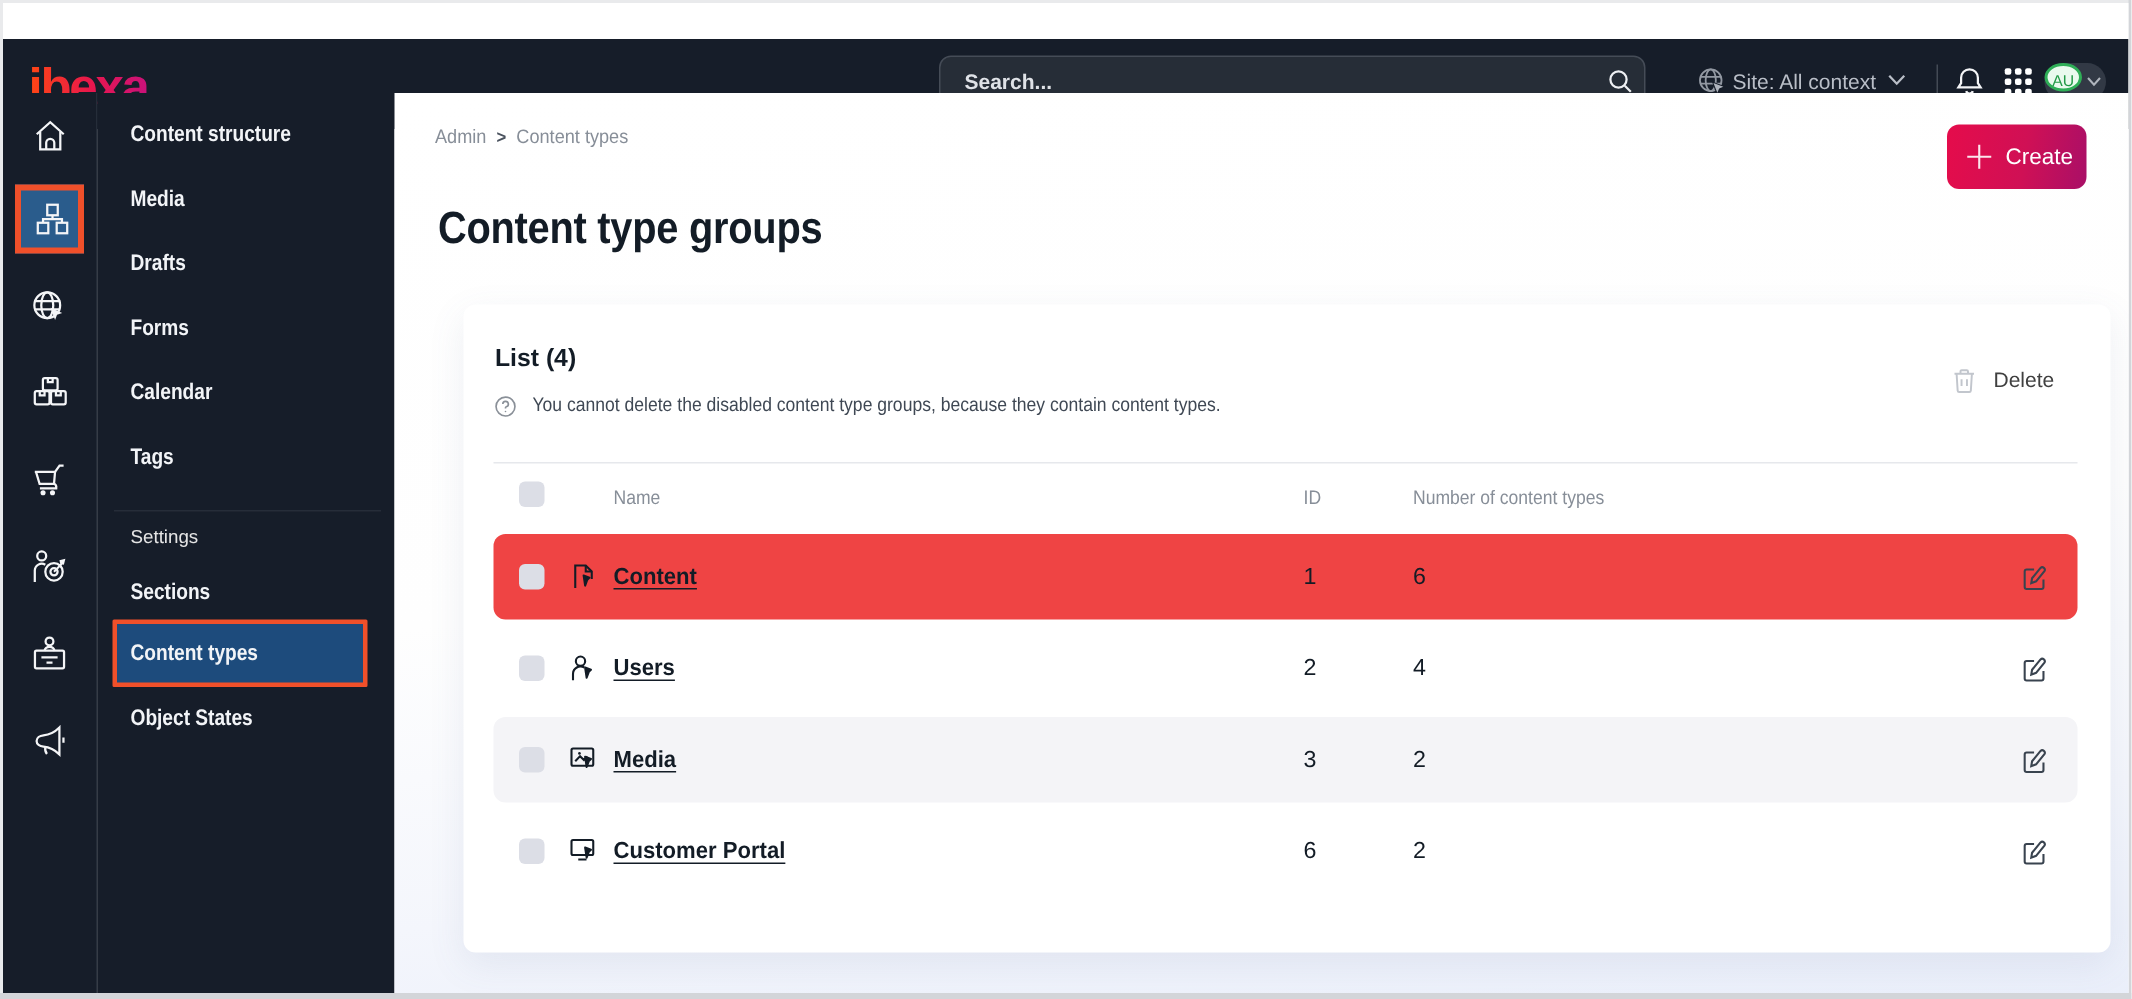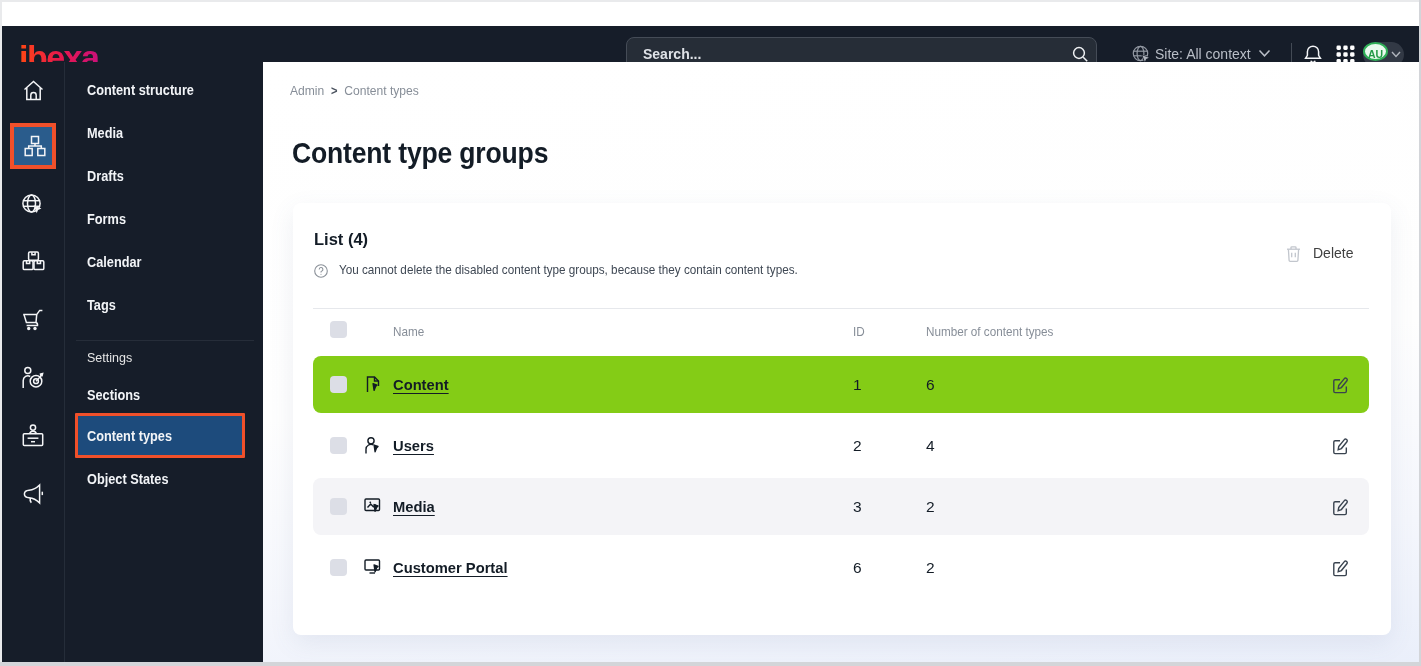--- a/index.html
+++ b/index.html
@@ -66,21 +66,21 @@
         <rect x="7.3" y="0.5" width="4.4" height="4.4" rx="1.4"></rect>
         <rect x="14.1" y="0.5" width="4.4" height="4.4" rx="1.4"></rect>
       <rect x="0.5" y="7.3" width="4.4" height="4.4" rx="1.4"></rect>
         <rect x="7.3" y="7.3" width="4.4" height="4.4" rx="1.4"></rect>
         <rect x="14.1" y="7.3" width="4.4" height="4.4" rx="1.4"></rect>
       <rect x="0.5" y="14.1" width="4.4" height="4.4" rx="1.4"></rect>
         <rect x="7.3" y="14.1" width="4.4" height="4.4" rx="1.4"></rect>
         <rect x="14.1" y="14.1" width="4.4" height="4.4" rx="1.4"></rect>
     </svg>
     <div class="abs" style="left:1361px;top:16px;width:41px;height:25px;background:#323945;border-radius:13px;"></div>
-    <div class="abs" style="left:1361px;top:16px;width:25px;height:19px;background:#eafaee;border:2px solid #2fae57;border-radius:50%;color:#229a47;font-size:10.5px;font-weight:700;text-align:center;line-height:21px;">AU</div>
+    <div class="abs" style="left:1361px;top:16px;width:25px;height:19px;background:#eafaee;border:2px solid #2fae57;border-radius:50%;color:#229a47;font-size:10.5px;font-weight:400;text-align:center;line-height:21px;">AU</div>
     <svg class="icon" style="left:1389px;top:25px;" width="10" height="7" viewBox="0 0 10 7" fill="none" stroke="#b0b5bd" stroke-width="1.4">
         <path d="M1 1 L5 5.4 L9 1"></path>
       </svg>
   </div>
   <div id="rail">
     <svg class="icon" style="left:20px;top:17px;" width="23" height="23" viewBox="0 0 23 23" fill="none" stroke="#f4f5f7" stroke-width="1.5">
       <path d="M2.5 10.5 L11.5 2.5 L20.5 10.5"></path>
       <path d="M4.8 8.8 V20.5 H18.2 V8.8"></path>
       <path d="M8.8 20.5 V16.2 a2.7 2.7 0 0 1 5.4 0 V20.5"></path>
     </svg>
@@ -144,43 +144,50 @@
     <div class="navitem" style="top:234px;">Tags</div>
     <div class="abs" style="left:11px;top:278px;width:178px;height:1px;background:#262d39;"></div>
     <div class="navitem" style="top:289px;font-size:12.5px;font-weight:400;color:#e5e5e5;transform:none;">Settings</div>
     <div class="navitem" style="top:324px;">Sections</div>
     <div class="abs" style="left:10px;top:351px;width:170px;height:45px;background:#1d4b7c;border:3px solid #f0502a;border-radius:1px;"></div>
     <div class="navitem" style="top:365px;">Content types</div>
     <div class="navitem" style="top:408px;">Object States</div>
   </div>
   <div id="main">
     <div class="abs" style="left:27px;top:21px;font-size:13px;color:#878e98;transform:scaleX(0.93);transform-origin:0 50%;">Admin&nbsp; <span style="color:#4a525e;font-weight:700;font-size:12px;">&gt;</span> &nbsp;Content types</div>
+    <div class="abs" style="left:1035px;top:21px;width:93px;height:43px;border-radius:8px;background:linear-gradient(100deg,#e50c4b 0%,#d01055 55%,#a90f67 100%);">
+      <svg class="icon" style="left:13px;top:13px;" width="17" height="17" viewBox="0 0 17 17" stroke="#ffffff" stroke-width="1.4" opacity="0.9">
+          <line x1="8.5" y1="0.5" x2="8.5" y2="16.5"></line>
+          <line x1="0.5" y1="8.5" x2="16.5" y2="8.5"></line>
+        </svg>
+      <div class="abs" style="left:39px;top:13px;color:#ffffff;font-size:15px;">Create</div>
+    </div>
     <div class="abs" style="left:29px;top:74px;font-size:30px;font-weight:700;color:#131c26;letter-spacing:-0.2px;transform:scaleX(0.885);transform-origin:0 0;">Content type groups</div>
-    <div id="card" class="abs" style="left:30px;top:141px;width:1098px;height:432px;background:#ffffff;border-radius:8px;box-shadow:0 8px 24px rgba(90,110,150,0.10);">
+    <div id="card" class="abs" style="left:46px;top:141px;width:1098px;height:432px;background:#ffffff;border-radius:8px;box-shadow:0 8px 24px rgba(90,110,150,0.10);">
       <div class="abs" style="left:21px;top:27px;font-size:16.5px;font-weight:700;color:#131c26;">List (4)</div>
       <svg class="icon" style="left:21px;top:61px;" width="14" height="14" viewBox="0 0 14 14" fill="none" stroke="#8a9098" stroke-width="1.1">
         <circle cx="7" cy="7" r="6.3"></circle>
         <path d="M5.2 5.4 a1.85 1.85 0 1 1 2.3 1.8 c-0.35 0.1 -0.5 0.35 -0.5 0.7 v0.5"></path>
         <circle cx="7" cy="10.3" r="0.55" fill="#8a9098" stroke="none"></circle>
       </svg>
       <div class="abs" style="left:46px;top:59px;font-size:13px;color:#3f4854;transform:scaleX(0.9);transform-origin:0 50%;">You cannot delete the disabled content type groups, because they contain content types.</div>
       <svg class="icon" style="left:993px;top:43px;" width="15" height="16" viewBox="0 0 15 16" fill="none" stroke="#c2c6cd" stroke-width="1.3">
         <path d="M1 3.2 h13"></path>
           <path d="M5 3.2 v-1.6 a0.8 0.8 0 0 1 0.8 -0.8 h3.4 a0.8 0.8 0 0 1 0.8 0.8 v1.6"></path>
         <path d="M2.4 3.2 l0.7 11.2 a1 1 0 0 0 1 0.9 h6.8 a1 1 0 0 0 1 -0.9 l0.7 -11.2"></path>
         <path d="M5.7 6.8 v4.5 M9.3 6.8 v4.5"></path>
       </svg>
       <div class="abs" style="left:1020px;top:42px;font-size:14px;color:#404040;">Delete</div>
       <div class="abs" style="left:20px;top:105px;width:1056px;height:1px;background:#e6e8ec;"></div>
       <div class="cb abs" style="left:37px;top:118px;"></div>
       <div class="abs" style="left:100px;top:121px;font-size:13px;color:#878e98;transform:scaleX(0.9);transform-origin:0 50%;">Name</div>
       <div class="abs" style="left:560px;top:121px;font-size:13px;color:#878e98;transform:scaleX(0.9);transform-origin:0 50%;">ID</div>
       <div class="abs" style="left:633px;top:121px;font-size:13px;color:#878e98;transform:scaleX(0.9);transform-origin:0 50%;">Number of content types</div>
 
-      <div class="row abs" style="top:153px;background:#84cc16;">
+      <div class="row abs" style="top:153px;background:#ef4444;">
         <div class="cb abs" style="left:17px;top:20px;"></div>
         <svg class="icon" style="left:51px;top:19px;" width="19" height="19" viewBox="0 0 19 19" fill="none" stroke="#131c26" stroke-width="1.4">
           <path d="M3.5 17 V2 h7 l4 4 v5"></path>
             <path d="M10.5 2 v4 h4"></path>
           <path d="M9.5 13.2 l4.6 1.7 -1.7 1.7 -1.7 4.6 z" fill="#131c26" stroke="#131c26" stroke-width="1.6" stroke-linejoin="round" transform="translate(1,-2.6) scale(0.85)"></path>
         </svg>
         <div class="rowlink">Content</div>
         <div class="num" style="left:540px;">1</div>
         <div class="num" style="left:613px;">6</div>
         <svg class="icon" style="left:1019px;top:21px;" width="17" height="17" viewBox="0 0 19 19" fill="none" stroke="#39434f" stroke-width="1.55">

